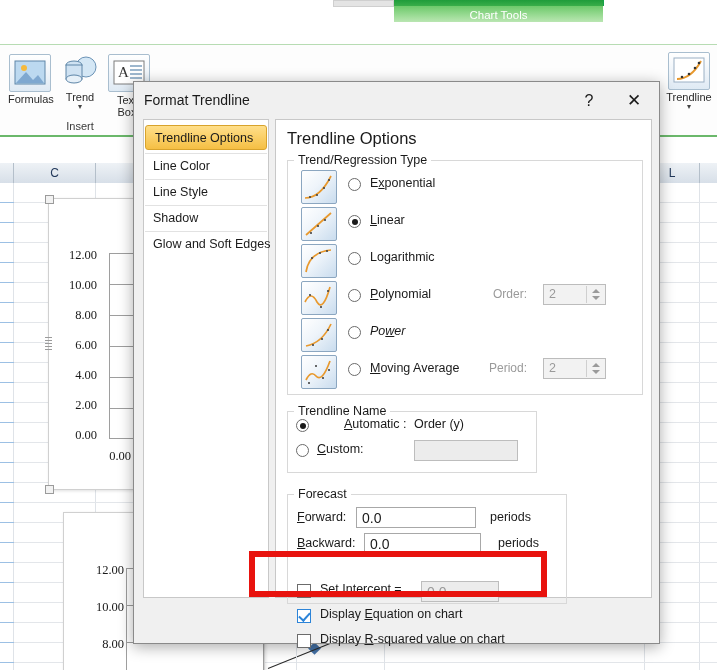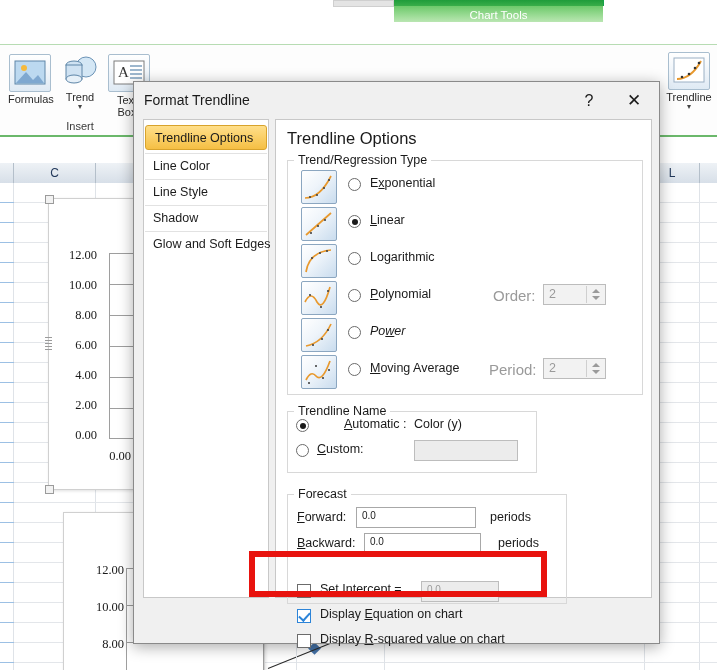--- a/index.html
+++ b/index.html
@@ -134,31 +134,31 @@
       box-sizing:border-box;}
   .spin-val{position:absolute;left:5px;top:2px;font-size:12.5px;color:#9a9a9a;}
   .spin-btns{position:absolute;right:1px;top:1px;width:17px;height:17px;
       border-left:1px solid #cfcfcf;}
   .spin-up,.spin-dn{position:absolute;left:5px;width:0;height:0;
       border-left:4px solid transparent;border-right:4px solid transparent;}
   .spin-up{top:3px;border-bottom:4px solid #9a9a9a;}
   .spin-dn{top:10px;border-top:4px solid #9a9a9a;}
 
   .txtin{position:absolute;height:21px;border:1px solid #a8a8a8;background:#ffffff;
-      box-sizing:border-box;font-size:10px;color:#1a1a1a;padding:2px 0 0 5px;}
+      box-sizing:border-box;font-size:14px;color:#1a1a1a;padding:2px 0 0 5px;}
   .txtin.dis{background:#ececec;border-color:#bdbdbd;color:#9a9a9a;}
 
   .chk{position:absolute;width:14px;height:14px;border:1px solid #6b6b6b;background:#fff;
       box-sizing:border-box;cursor:pointer;}
   .chk.on{border-color:#2c84d8;}
   .chk.on::after{content:"";position:absolute;left:3px;top:0px;width:5px;height:9px;
       border:solid #2c84d8;border-width:0 2px 2px 0;transform:rotate(42deg);}
 
   .plainlbl{position:absolute;font-size:12.5px;color:#1a1a1a;white-space:nowrap;}
-  .dimlbl{position:absolute;font-size:15px;color:#9a9a9a;white-space:nowrap;}
+  .dimlbl{position:absolute;font-size:12px;color:#9a9a9a;white-space:nowrap;}
 
   
   #redbox{position:absolute;left:249px;top:551px;width:298px;height:46px;
       border:6px solid #e8130e;box-sizing:border-box;pointer-events:none;}
 </style>
 </head>
 <body>
 
 <div id="excel">
 
@@ -500,21 +500,21 @@
       <div class="spin-btns">
         <div class="spin-up"></div>
         <div class="spin-dn"></div>
       </div>
     </div>
 
     <div class="grp" style="left:11px;top:291px;width:250px;height:62px;"></div>
     <div class="grp-cap" style="left:18px;top:284px;">Trendline Name</div>
     <div class="radio on" style="left:20px;top:299px;"></div>
     <div class="rlabel" style="left:41px;top:297px;margin-left:27px;"><u>A</u>utomatic :</div>
-    <div class="plainlbl" style="left:138px;top:297px;">Color (y)</div>
+    <div class="plainlbl" style="left:138px;top:297px;">Order (y)</div>
     <div class="radio" style="left:20px;top:324px;"></div>
     <div class="rlabel" style="left:41px;top:322px;"><u>C</u>ustom:</div>
     <div class="txtin dis" style="left:138px;top:320px;width:104px;"></div>
 
     <div class="grp" style="left:11px;top:374px;width:280px;height:110px;"></div>
     <div class="grp-cap" style="left:18px;top:367px;">Forecast</div>
     <div class="rlabel" style="left:21px;top:390px;"><u>F</u>orward:</div>
     <div class="txtin" style="left:80px;top:387px;width:120px;">0.0</div>
     <div class="plainlbl" style="left:214px;top:390px;">periods</div>
     <div class="rlabel" style="left:21px;top:416px;"><u>B</u>ackward:</div>

